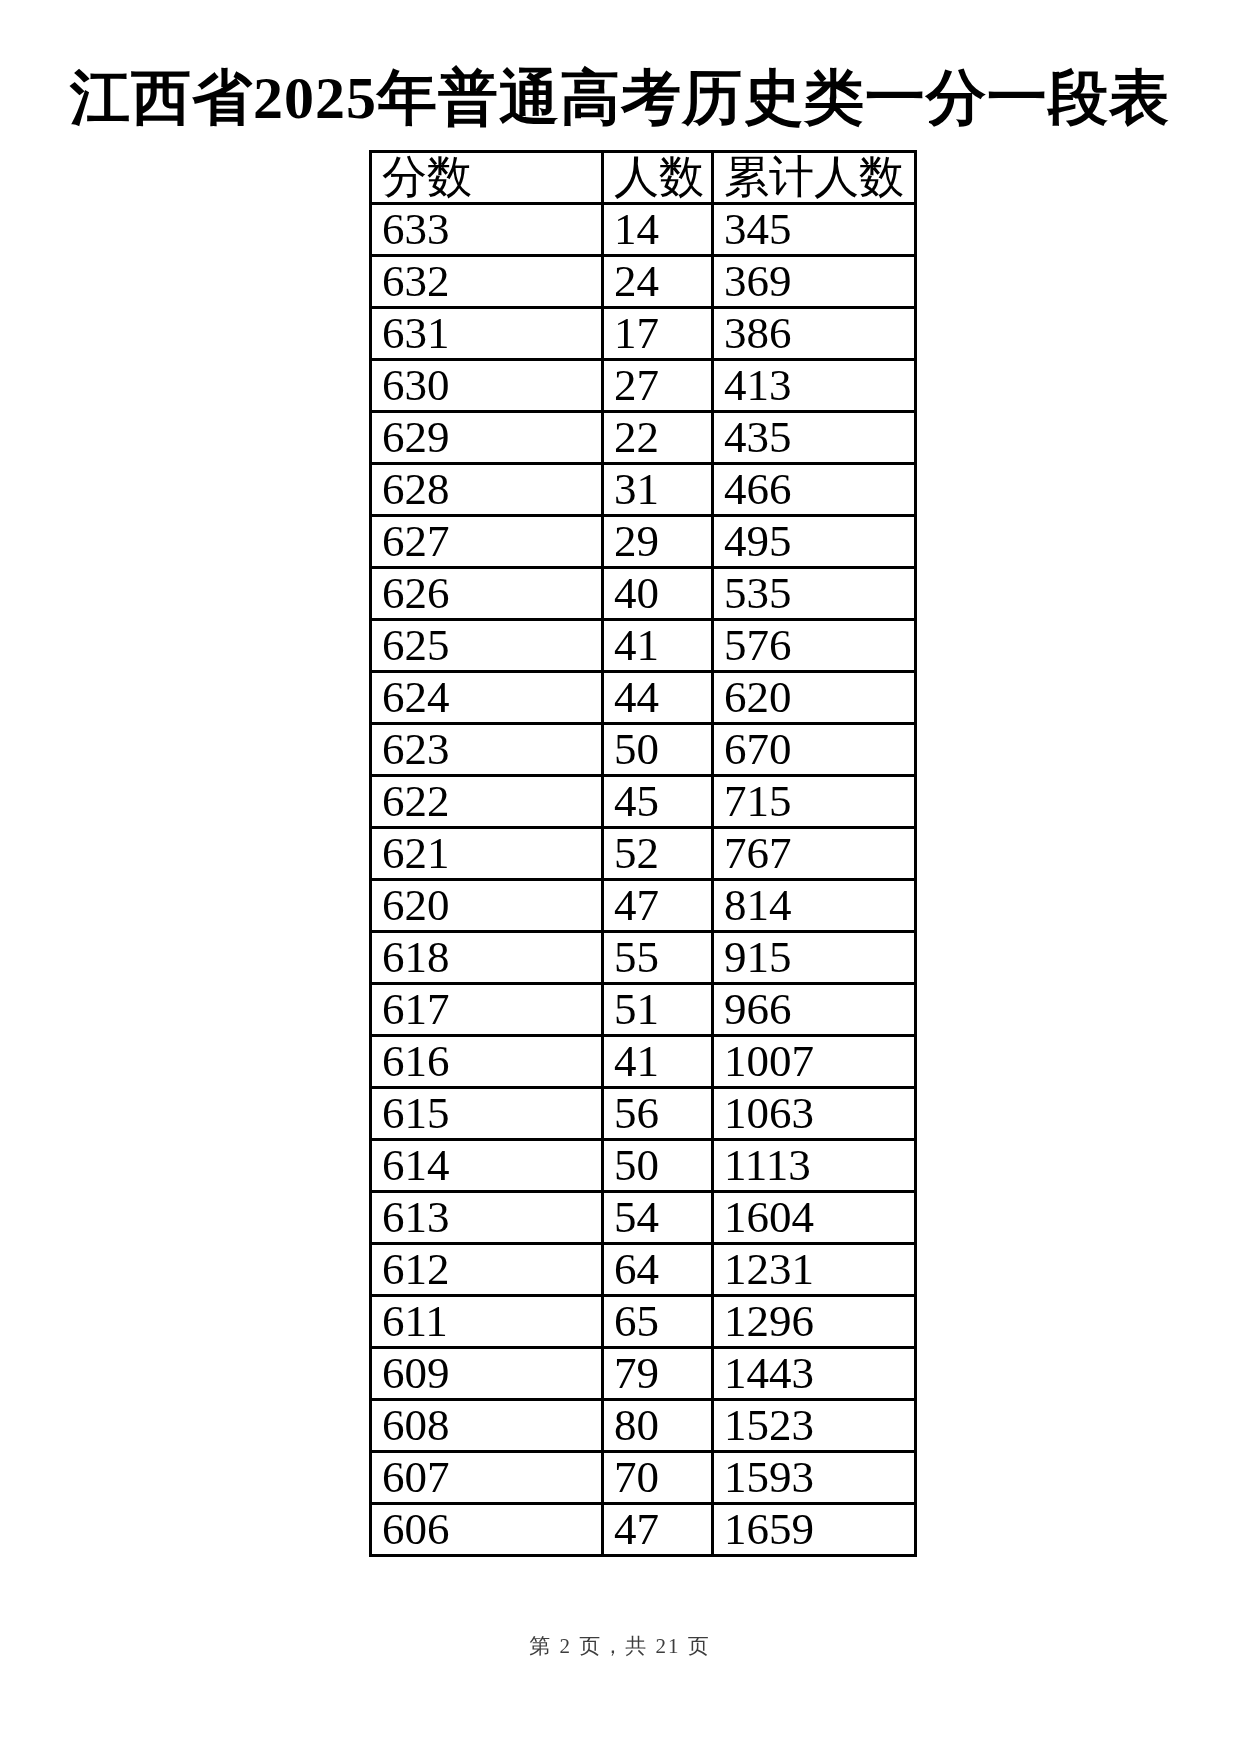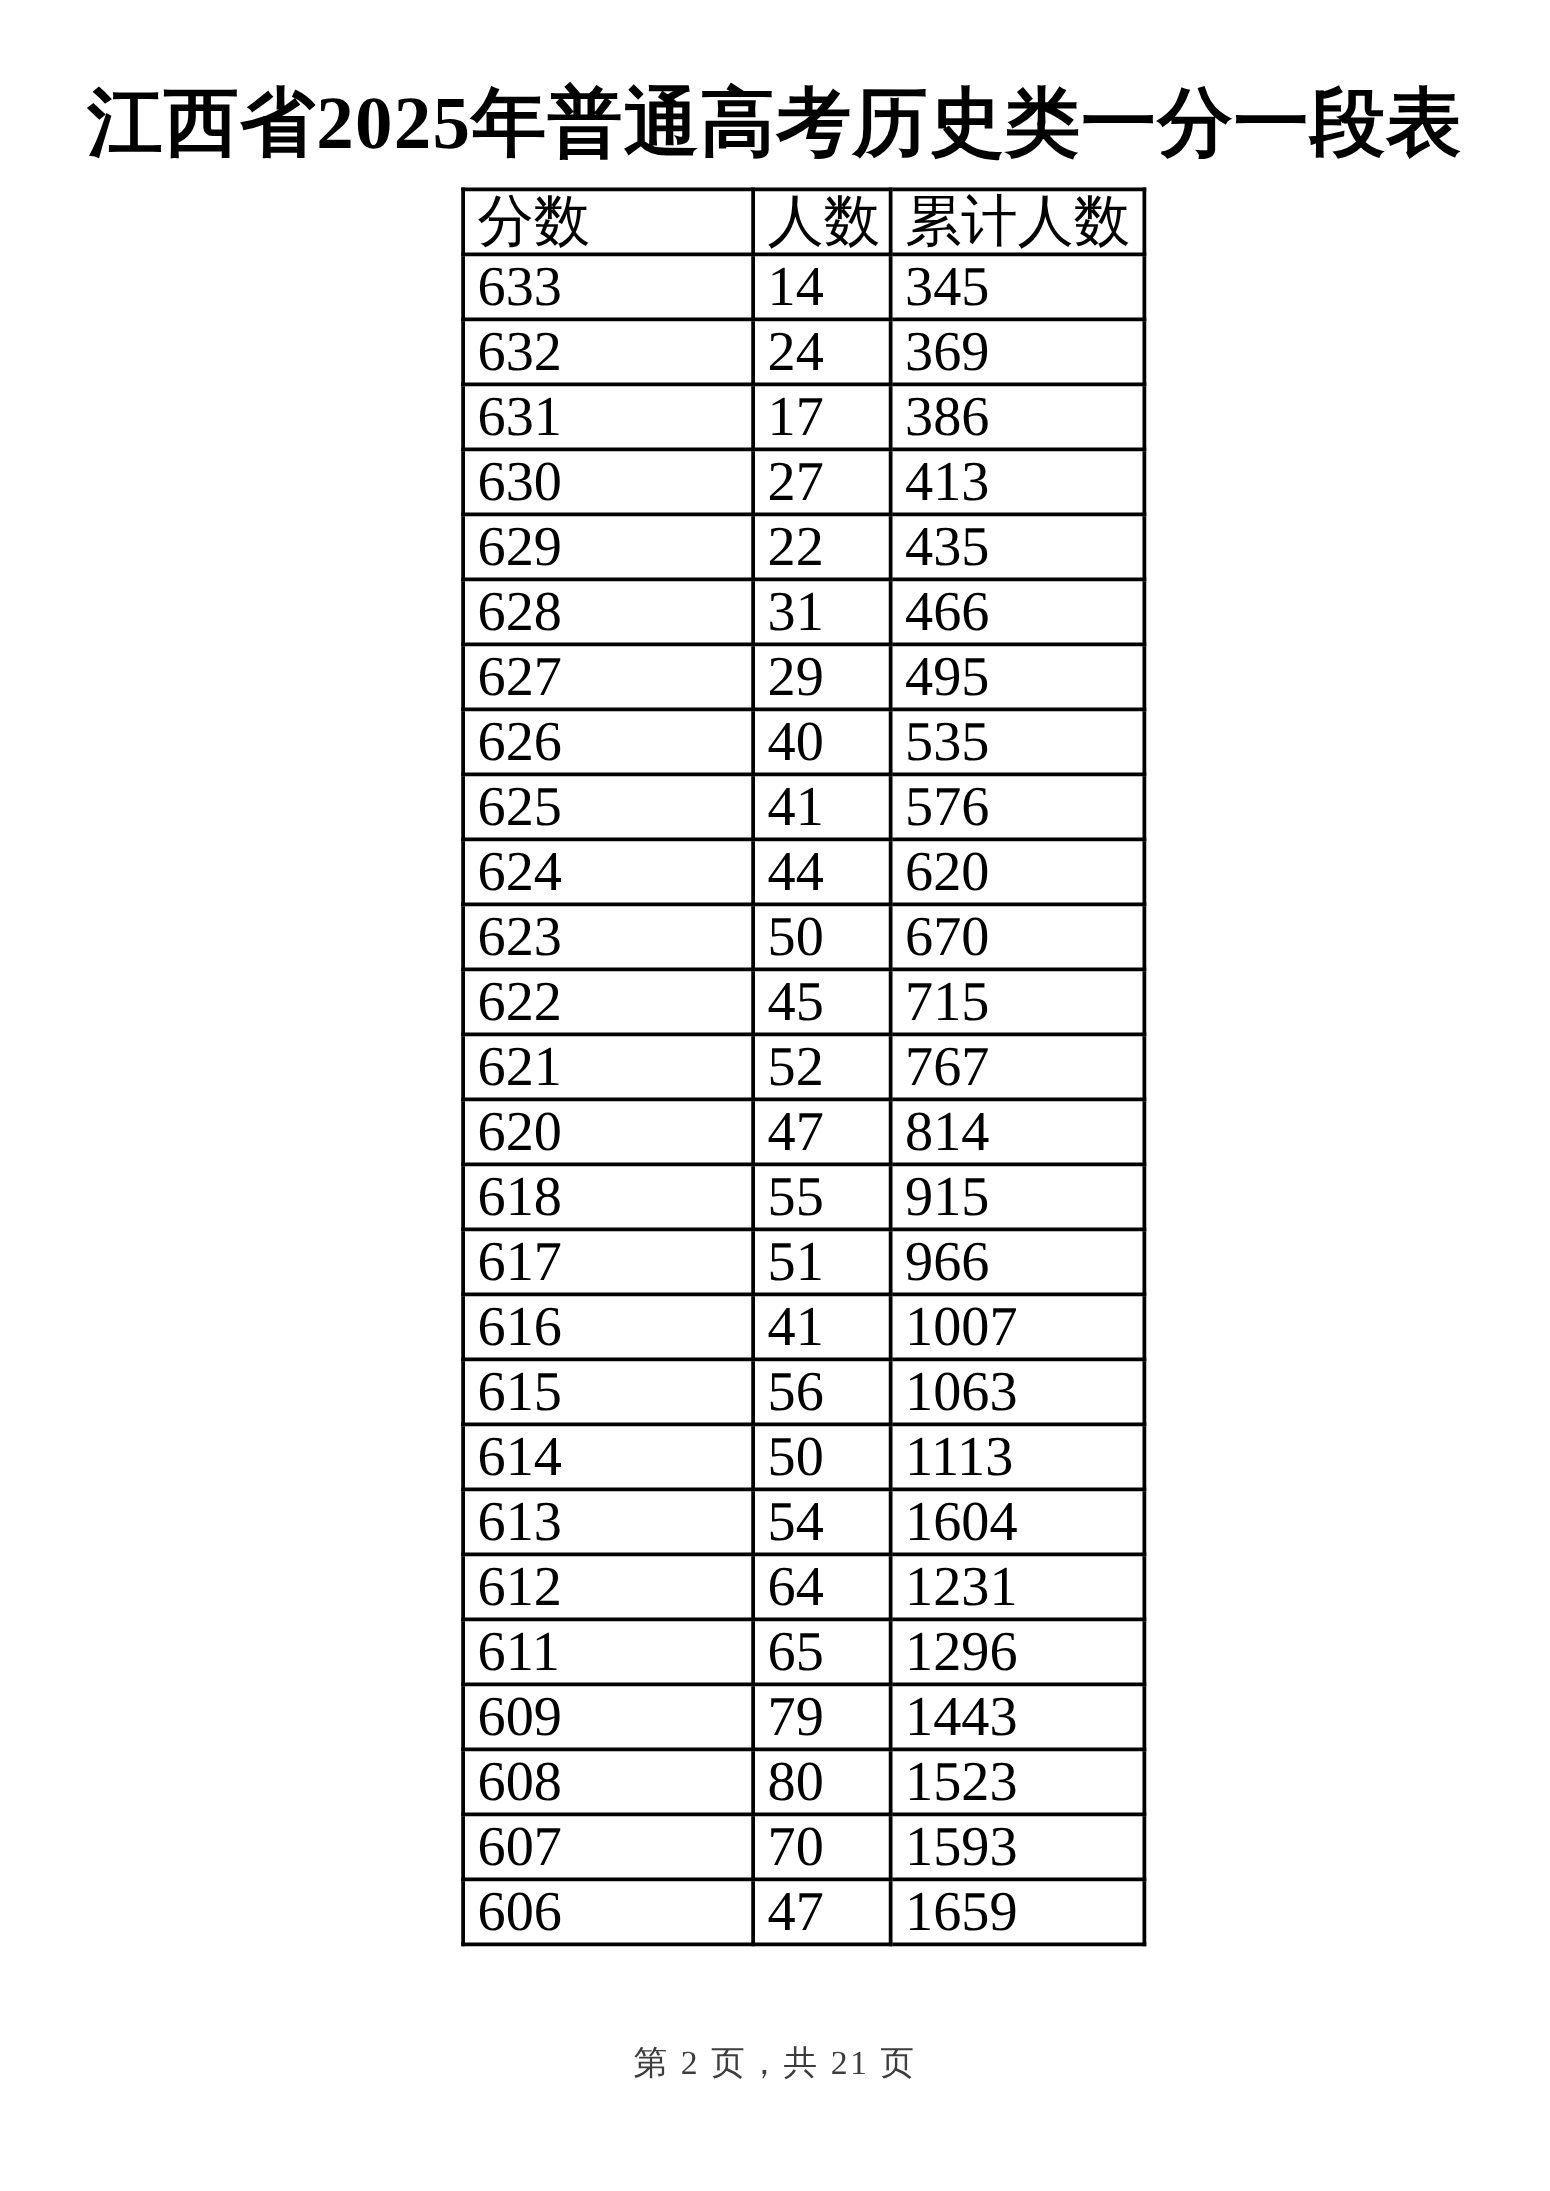--- a/index.html
+++ b/index.html
@@ -49,21 +49,21 @@
     vertical-align: middle;
     white-space: nowrap;
     overflow: hidden;
   }
   .page-footer {
     position: absolute;
     left: 0;
     top: 1632px;
     width: 1240px;
     text-align: center;
-    font-size: 27px;
+    font-size: 21px;
     letter-spacing: 2px;
     color: #3d3d3d;
   }
 </style>
 </head>
 <body>
 
 <div class="page-title">江西省2025年普通高考历史类一分一段表</div>
 
 <table class="score-table">

